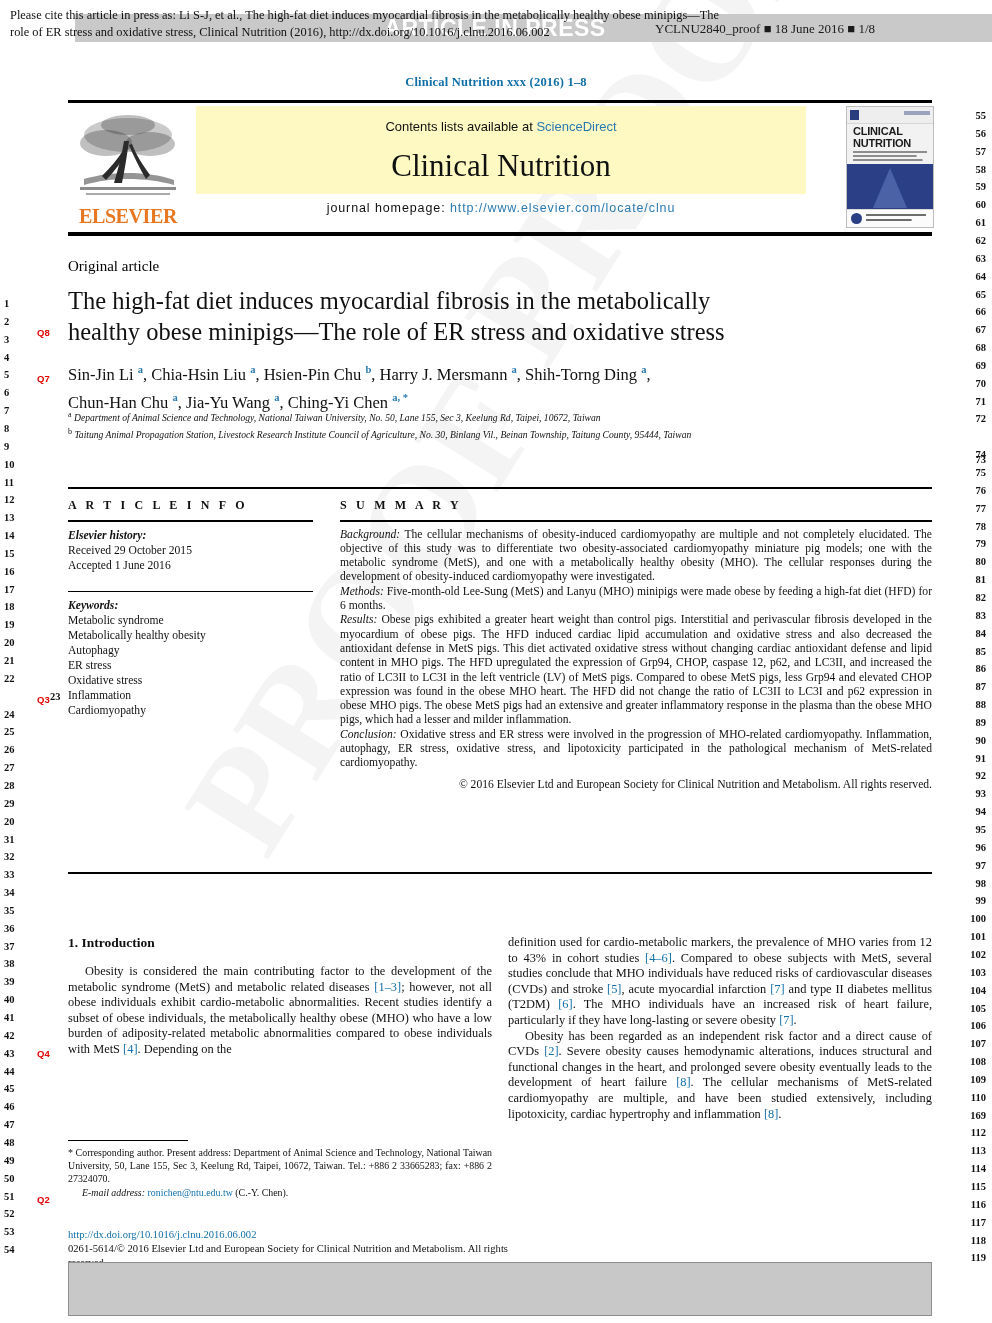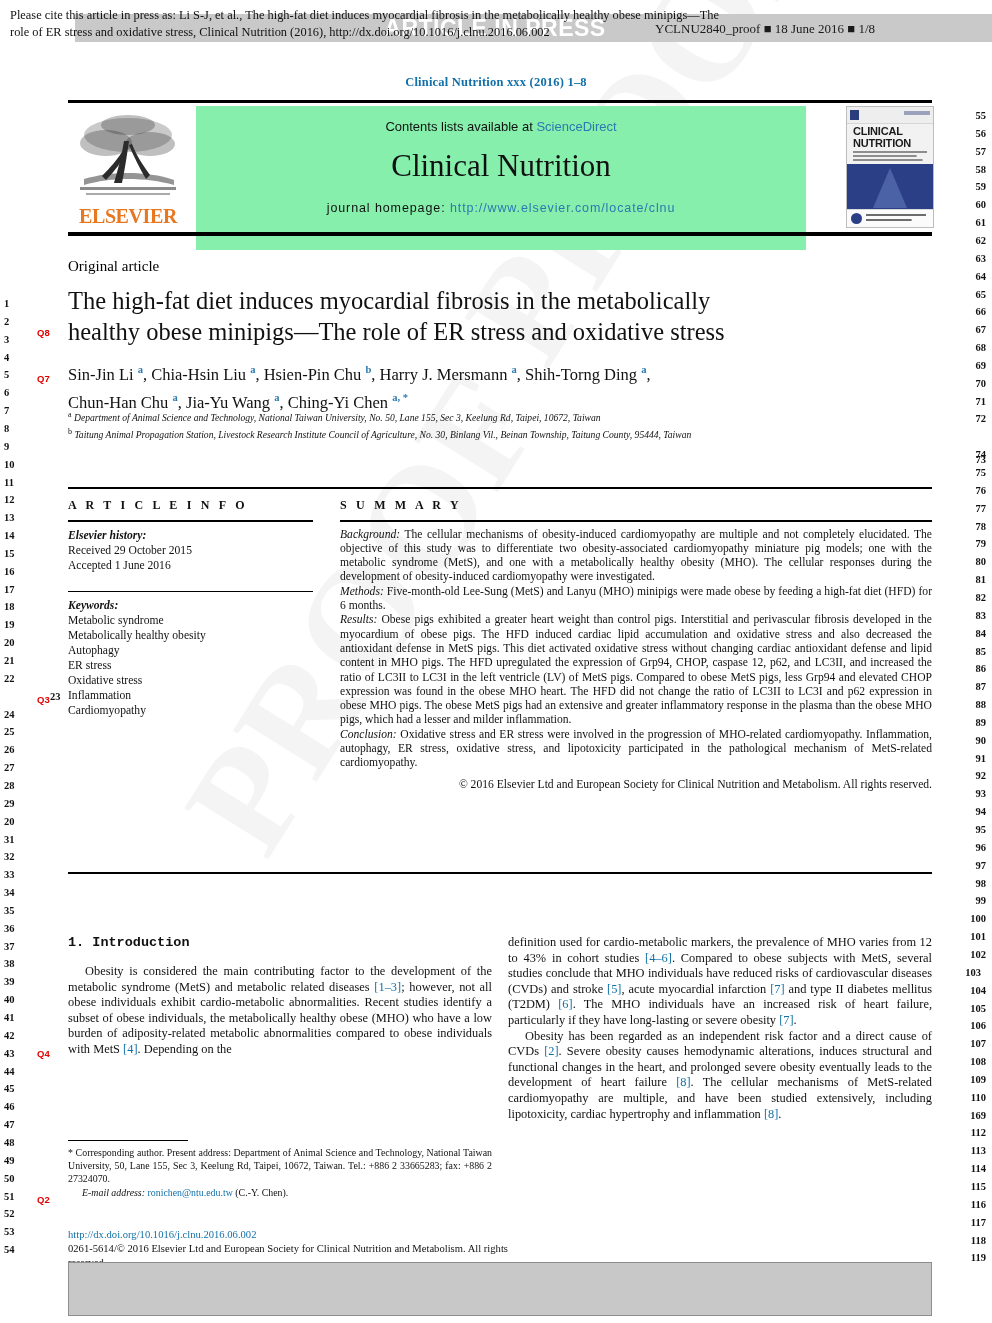--- a/index.html
+++ b/index.html
@@ -43,22 +43,22 @@
   .masthead .logo-box{
     position:absolute;left:0;top:2px;width:120px;height:120px;
     display:flex;flex-direction:column;align-items:center;justify-content:flex-end;
   }
   .tree{width:104px;height:92px;display:block;}
   .elsevier-word{
     font-family:"Liberation Serif",serif;font-size:20px;font-weight:bold;
     color:#e87722;letter-spacing:-.4px;line-height:20px;margin-top:1px;
   }
   .masthead .center-box{
-    position:absolute;left:128px;top:2px;width:610px;height:144px;
-    background:#86efac;
+    position:absolute;left:128px;top:2px;width:610px;height:88px;
+    background:#fef9c3;
   }
   .cl-avail{
     position:absolute;top:13px;left:0;width:610px;text-align:center;
     font-size:13px;font-family:"Liberation Sans",sans-serif;color:#111;
   }
   .cl-avail .sd{color:#2a7ab0;}
   .cl-journal{
     position:absolute;top:42px;left:0;width:610px;text-align:center;
     font-size:31px;font-family:"Liberation Serif",serif;color:#111;
   }
@@ -289,21 +289,21 @@
       <p><span class="it">Background:</span><span> The cellular mechanisms of obesity-induced cardiomyopathy are multiple and not completely elucidated. The objective of this study was to differentiate two obesity-associated cardiomyopathy miniature pig models; one with the metabolic syndrome (MetS), and one with a metabolically healthy obesity (MHO). The cellular responses during the development of obesity-induced cardiomyopathy were investigated.</span></p>
       <p><span class="it">Methods:</span><span> Five-month-old Lee-Sung (MetS) and Lanyu (MHO) minipigs were made obese by feeding a high-fat diet (HFD) for 6 months.</span></p>
       <p><span class="it">Results:</span><span> Obese pigs exhibited a greater heart weight than control pigs. Interstitial and perivascular fibrosis developed in the myocardium of obese pigs. The HFD induced cardiac lipid accumulation and oxidative stress and also decreased the antioxidant defense in MetS pigs. This diet activated oxidative stress without changing cardiac antioxidant defense and lipid content in MHO pigs. The HFD upregulated the expression of Grp94, CHOP, caspase 12, p62, and LC3II, and increased the ratio of LC3II to LC3I in the left ventricle (LV) of MetS pigs. Compared to obese MetS pigs, less Grp94 and elevated CHOP expression was found in the obese MHO heart. The HFD did not change the ratio of LC3II to LC3I and p62 expression in obese MHO pigs. The obese MetS pigs had an extensive and greater inflammatory response in the plasma than the obese MHO pigs, which had a lesser and milder inflammation.</span></p>
       <p><span class="it">Conclusion:</span><span> Oxidative stress and ER stress were involved in the progression of MHO-related cardiomyopathy. Inflammation, autophagy, ER stress, oxidative stress, and lipotoxicity participated in the pathological mechanism of MetS-related cardiomyopathy.</span></p>
       <div class="copyline">© 2016 Elsevier Ltd and European Society for Clinical Nutrition and Metabolism. All rights reserved.</div>
     </div>
   </div>
 
   <div class="mid-rule" style="top:872px;"></div>
 
-  <div class="h2" style="left:68px;top:935px;font-family:Liberation Mono, monospace;">1. Introduction</div>
+  <div class="h2" style="left:68px;top:935px;">1. Introduction</div>
 
   <div class="bodytext" style="left:68px;top:964px;width:424px;">
     <p><span>Obesity is considered the main contributing factor to the development of the metabolic syndrome (MetS) and metabolic related diseases </span><span class="ref">[1–3]</span><span>; however, not all obese individuals exhibit cardio-metabolic abnormalities. Recent studies identify a subset of obese individuals, the metabolically healthy obese (MHO) who have a low burden of adiposity-related metabolic abnormalities compared to obese individuals with MetS </span><span class="ref">[4]</span><span>. Depending on the</span></p>
   </div>
 
   <div class="bodytext" style="left:508px;top:935px;width:424px;">
     <p style="text-indent:0;"><span>definition used for cardio-metabolic markers, the prevalence of MHO varies from 12 to 43% in cohort studies </span><span class="ref">[4–6]</span><span>. Compared to obese subjects with MetS, several studies conclude that MHO individuals have reduced risks of cardiovascular diseases (CVDs) and stroke </span><span class="ref">[5]</span><span>, acute myocardial infarction </span><span class="ref">[7]</span><span> and type II diabetes mellitus (T2DM) </span><span class="ref">[6]</span><span>. The MHO individuals have an increased risk of heart failure, particularly if they have long-lasting or severe obesity </span><span class="ref">[7]</span><span>.</span></p>
     <p><span>Obesity has been regarded as an independent risk factor and a direct cause of CVDs </span><span class="ref">[2]</span><span>. Severe obesity causes hemodynamic alterations, induces structural and functional changes in the heart, and prolonged severe obesity eventually leads to the development of heart failure </span><span class="ref">[8]</span><span>. The cellular mechanisms of MetS-related cardiomyopathy are multiple, and have been studied extensively, including lipotoxicity, cardiac hypertrophy and inflammation </span><span class="ref">[8]</span><span>.</span></p>
   </div>
 
@@ -420,21 +420,21 @@
       <div class="lnum lnum-right" style="top: 788.3px;">93</div>
       <div class="lnum lnum-right" style="top: 806.15px;">94</div>
       <div class="lnum lnum-right" style="top: 824px;">95</div>
       <div class="lnum lnum-right" style="top: 841.85px;">96</div>
       <div class="lnum lnum-right" style="top: 859.7px;">97</div>
       <div class="lnum lnum-right" style="top: 877.55px;">98</div>
       <div class="lnum lnum-right" style="top: 895.4px;">99</div>
       <div class="lnum lnum-right" style="top: 913.25px;">100</div>
       <div class="lnum lnum-right" style="top: 931.1px;">101</div>
       <div class="lnum lnum-right" style="top: 948.95px;">102</div>
-      <div class="lnum lnum-right" style="top: 966.8px; text-align: center;">103</div>
+      <div class="lnum lnum-right" style="top: 966.8px;">103</div>
       <div class="lnum lnum-right" style="top: 984.65px;">104</div>
       <div class="lnum lnum-right" style="top: 1002.5px;">105</div>
       <div class="lnum lnum-right" style="top: 1020.35px;">106</div>
       <div class="lnum lnum-right" style="top: 1038.2px;">107</div>
       <div class="lnum lnum-right" style="top: 1056.05px;">108</div>
       <div class="lnum lnum-right" style="top: 1073.9px;">109</div>
       <div class="lnum lnum-right" style="top: 1091.75px;">110</div>
       <div class="lnum lnum-right" style="top: 1109.6px;">169</div>
       <div class="lnum lnum-right" style="top: 1127.45px;">112</div>
       <div class="lnum lnum-right" style="top: 1145.3px;">113</div>

